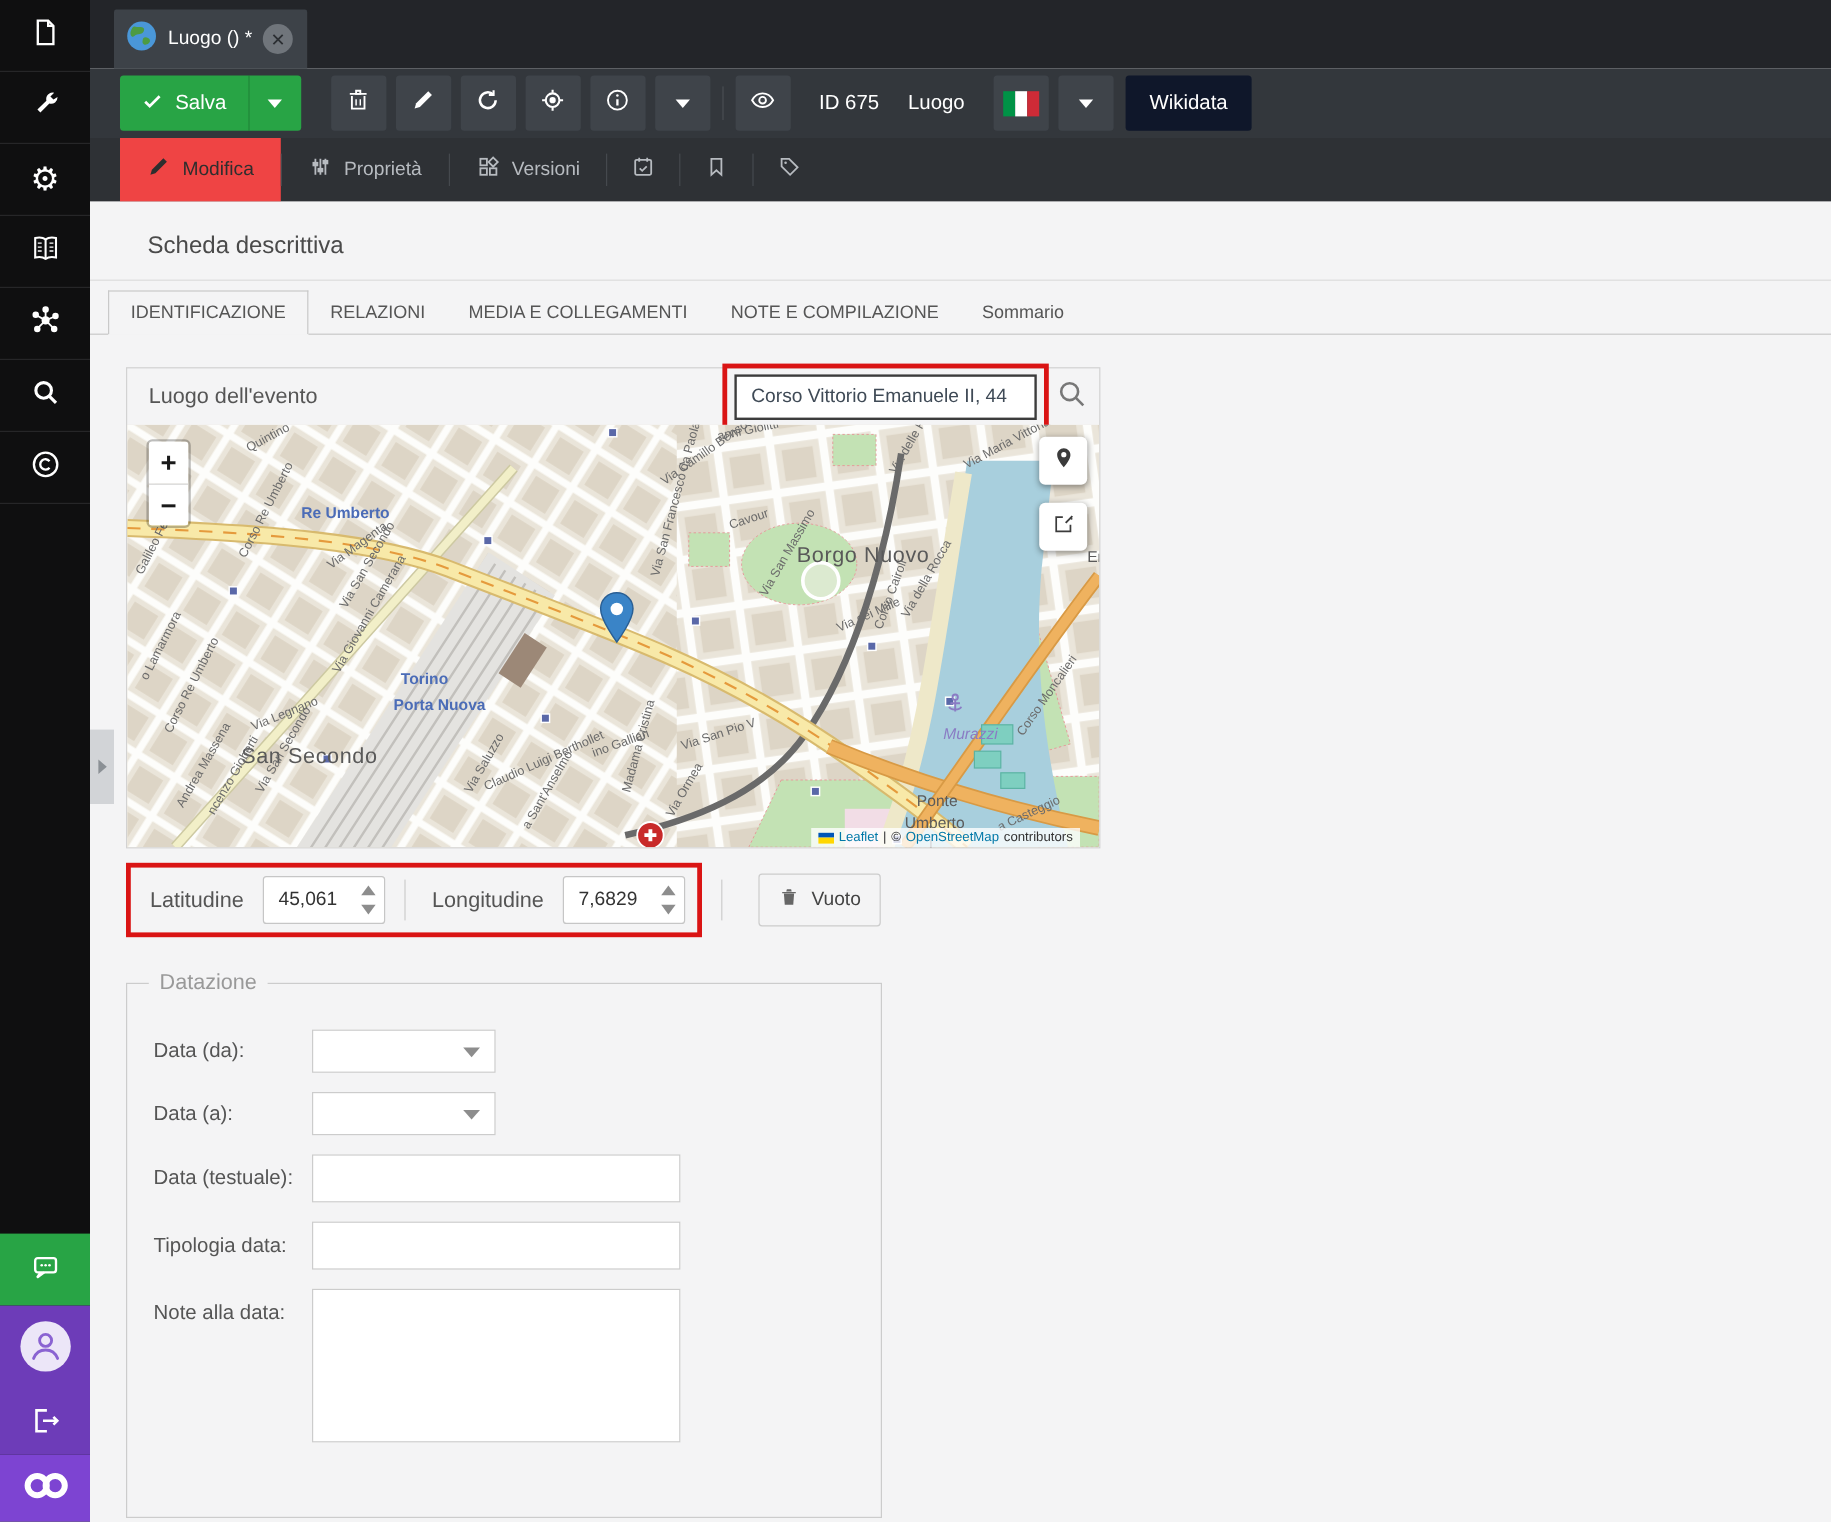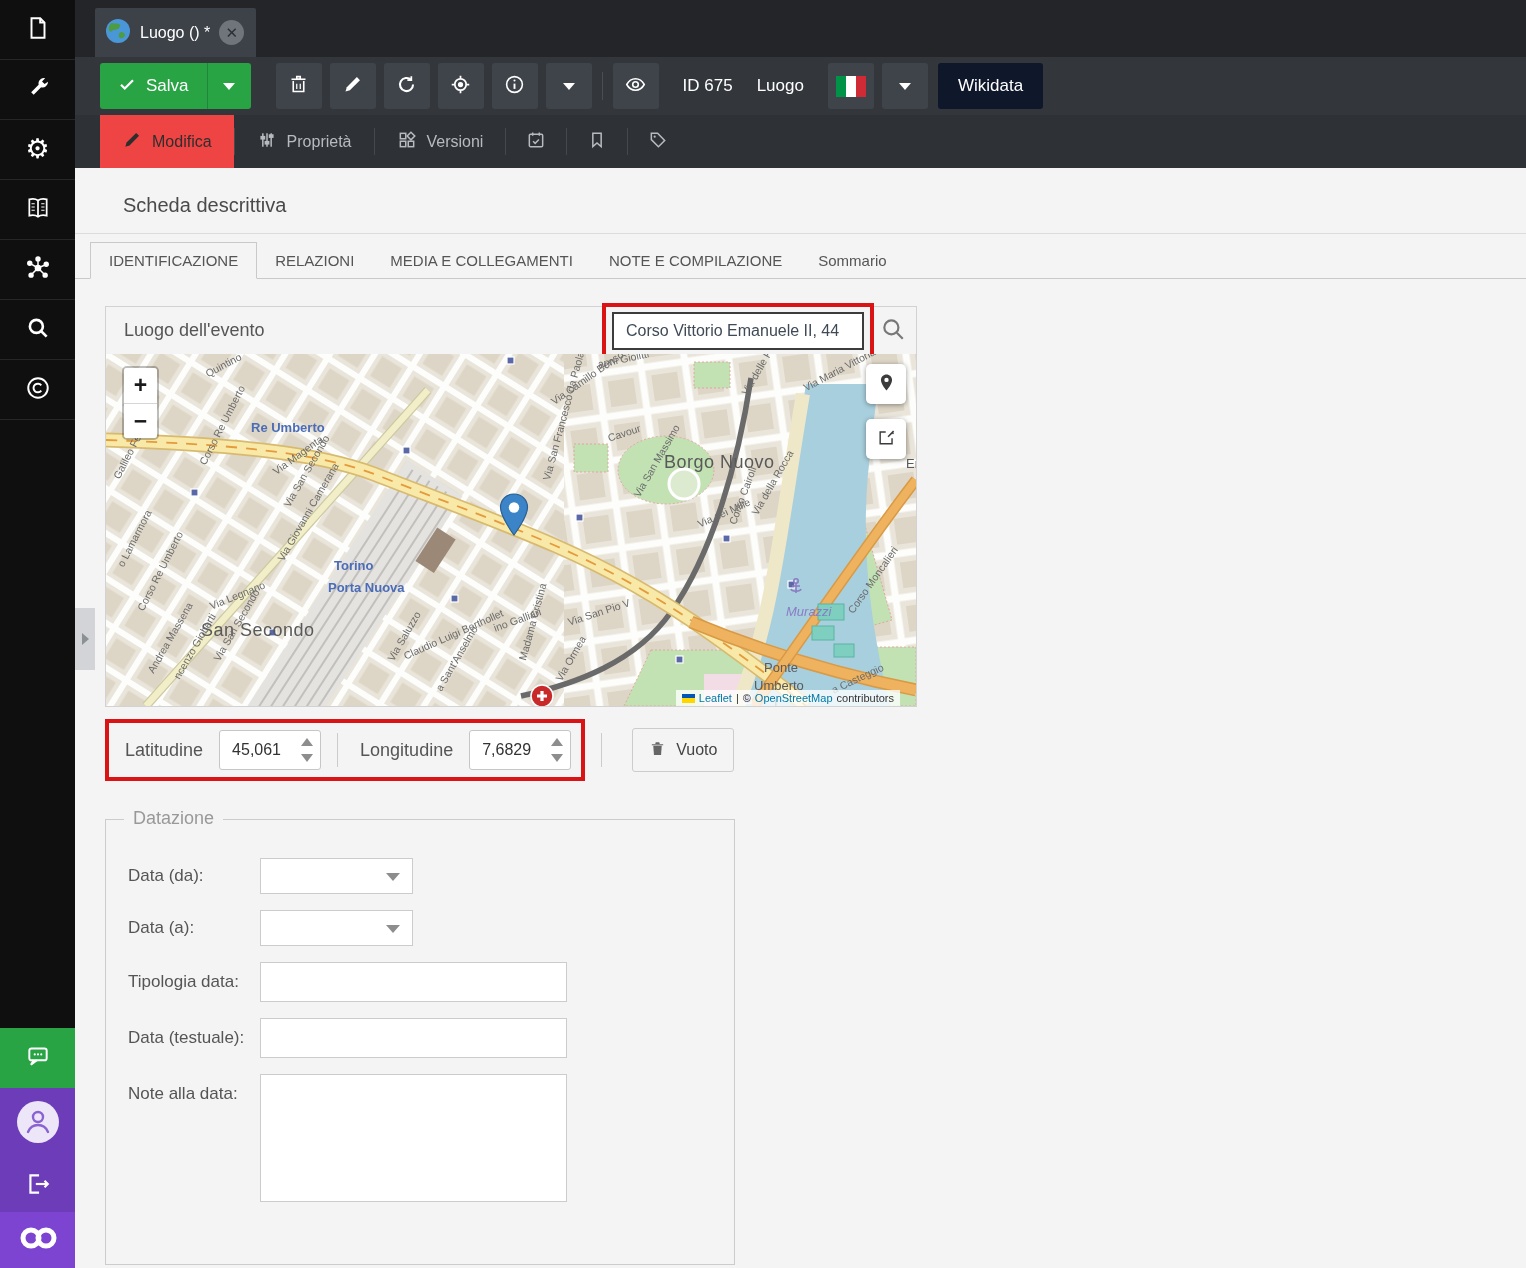--- a/index.html
+++ b/index.html
@@ -607,25 +607,25 @@
       </div>
       <div class="frow">
         <span class="flabel">Data (a):</span>
         <div class="fselect">
             <i class="sel-caret"></i>
           </div>
       </div>
 
 
       <div class="frow">
+        <span class="flabel">Data (testuale):</span>
+        <input class="ftext" style="">
+      </div>
+      <div class="frow">
         <span class="flabel">Tipologia data:</span>
-        <input class="ftext" style="">
-      </div>
-      <div class="frow">
-        <span class="flabel">Data (testuale):</span>
         <input class="ftext" style="">
       </div>
       <div class="frow top">
         <span class="flabel">Note alla data:</span>
         <textarea class="farea" style=""></textarea>
       </div>
     </div>
 
   </div>
 </div>

